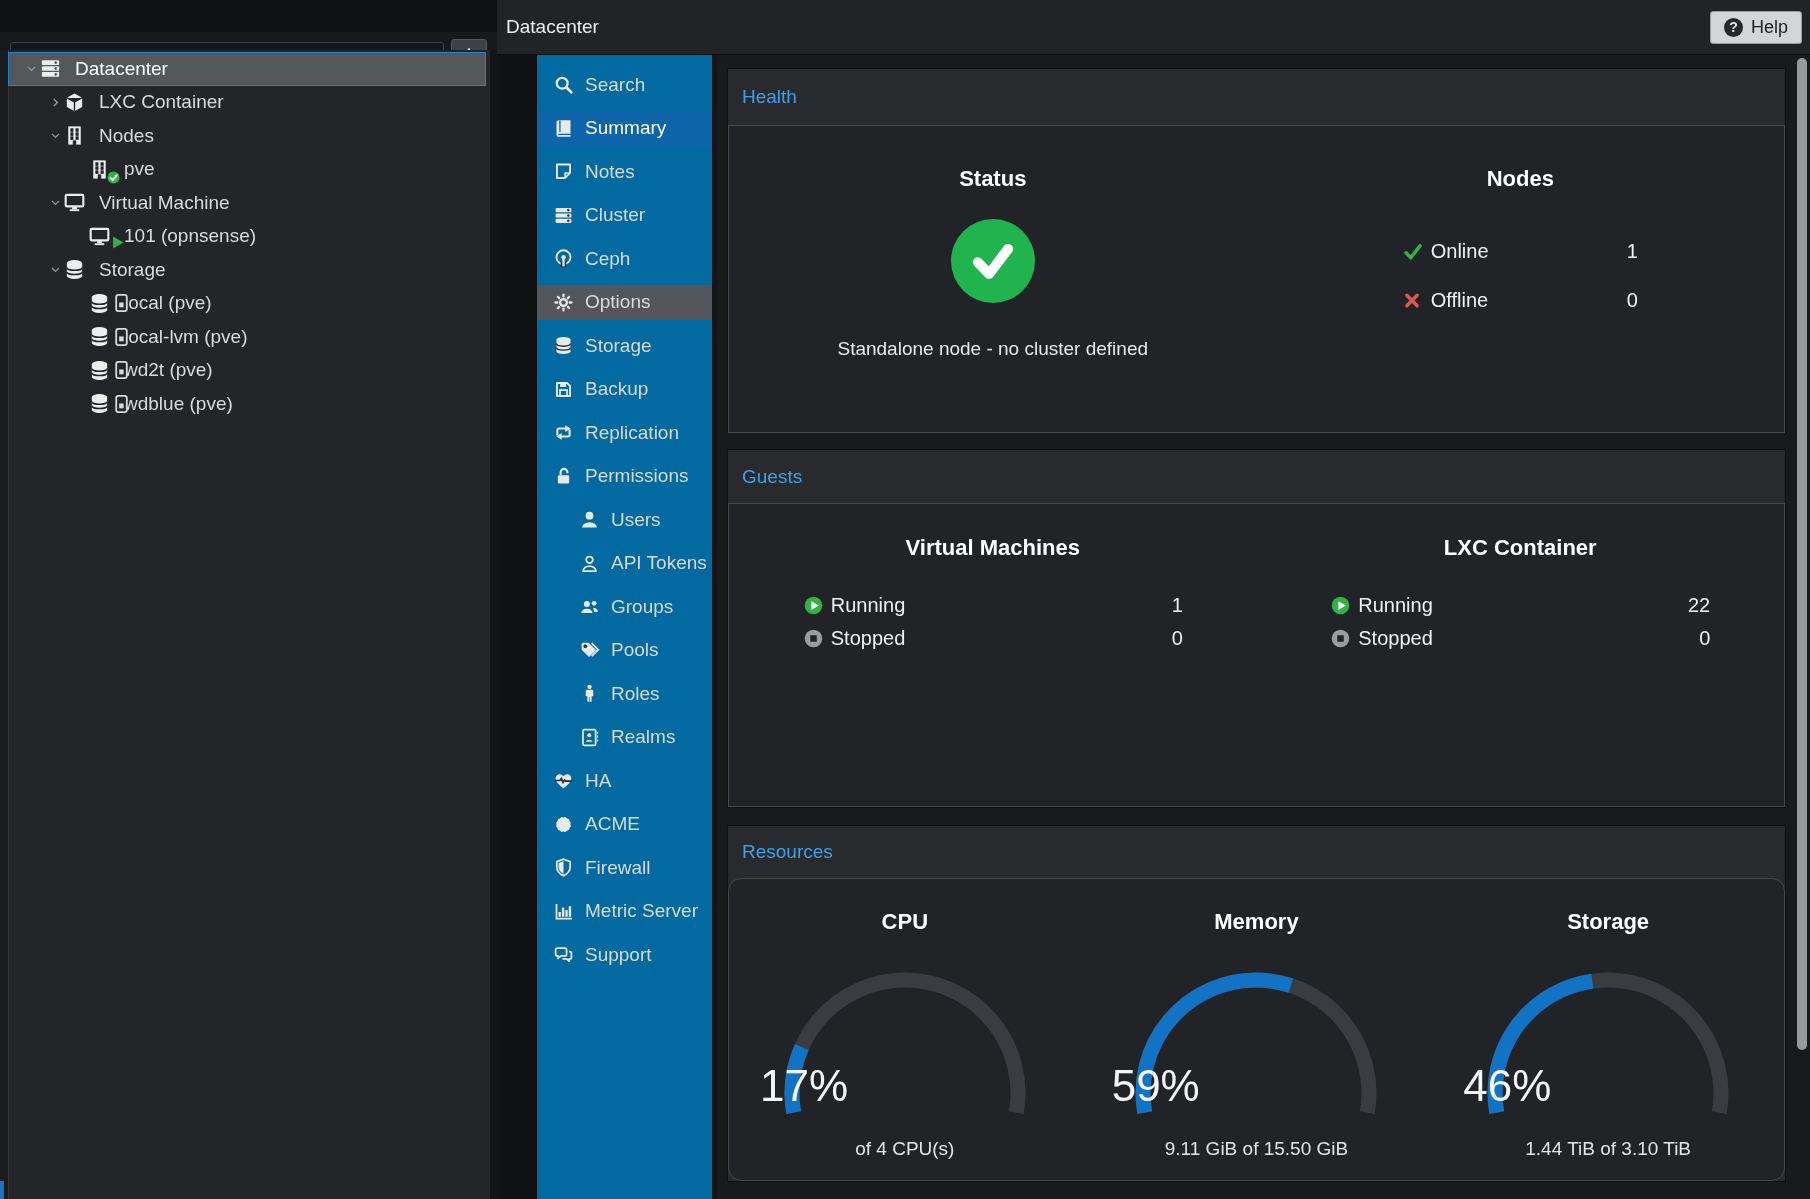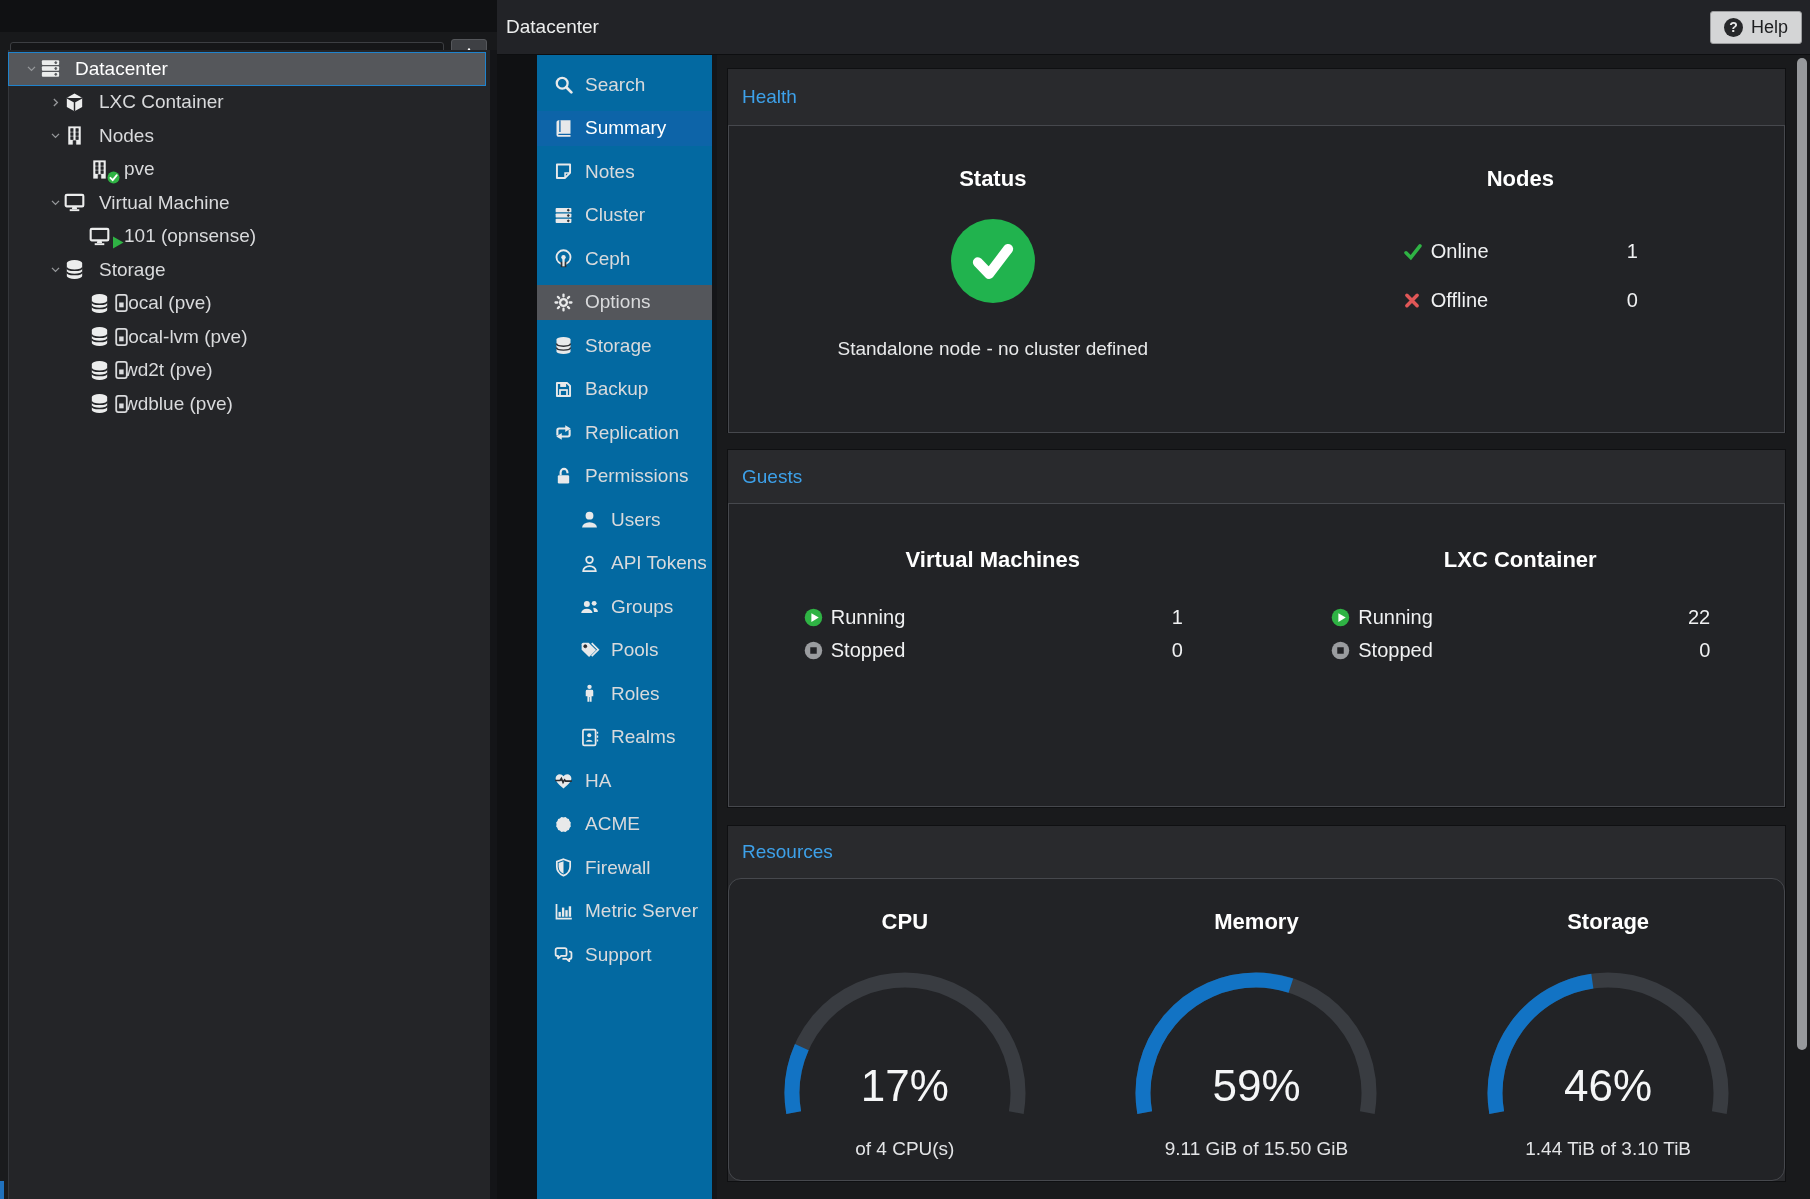--- a/index.html
+++ b/index.html
@@ -72,30 +72,30 @@
             background:#21b34e;display:flex;align-items:center;justify-content:center;}
   .status-sub{position:absolute;top:212px;width:100%;text-align:center;font-size:19px;color:#e8e9ea;}
   .kvrows{position:absolute;top:114px;left:50%;transform:translateX(-50%);}
   .kvrow{display:flex;align-items:center;margin-bottom:26px;}
   .kvrow .ric{width:24px;display:flex;}
   .kvrow .rlabel{font-size:20px;color:#f0f1f2;margin-left:4px;}
   .kvrow .rval{margin-left:auto;font-size:20px;color:#f0f1f2;}
   .panels-health .kvrows{width:235px;}
 
   
-  .gcol{position:absolute;top:16px;height:100%;width:50%;}
+  .gcol{position:absolute;top:4px;height:100%;width:50%;}
   .gcol.r{left:50%;}
   .gcol .kvrows{top:84px;width:380px;}
   .gcol .kvrow{margin-bottom:7px;height:26px;}
 
   
   .rcol{position:absolute;top:0;height:100%;width:33.333%;}
   .rcol.c2{left:33.333%;} .rcol.c3{left:66.666%;}
   .gauge-wrap{position:absolute;top:89px;left:50%;margin-left:-125px;width:250px;height:155px;}
-  .gauge-pct{position:absolute;top:182px;width:100%;text-align:center;font-size:44px;color:#f5f6f7;}
+  .gauge-pct{position:absolute;top:182px;width:100%;font-size:44px;color:#f5f6f7;margin-left:31px;}
   .gauge-cap{position:absolute;top:259px;width:100%;text-align:center;font-size:19px;color:#e3e4e6;}
 
   
   .sb-thumb{position:absolute;left:1080px;top:3px;width:10px;height:992px;border-radius:5px;background:#97999c;cursor:pointer;}
   .corner-blue{position:absolute;left:0;top:1181px;width:4px;height:18px;background:#2071bd;}
 
   .cut{fill:var(--bg);stroke:var(--bg);}
   svg{display:block;}
 </style>
 </head>

